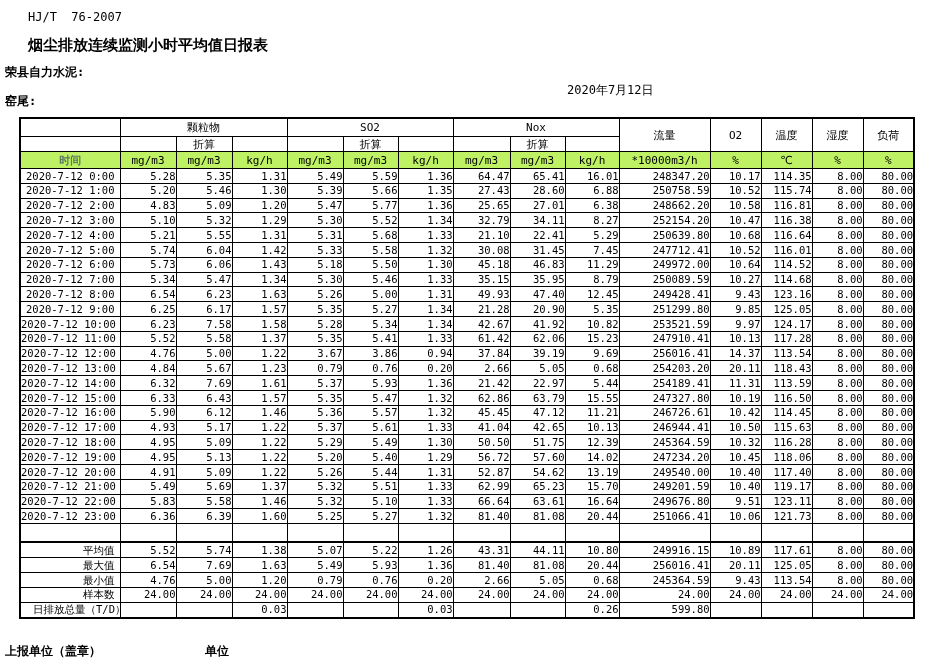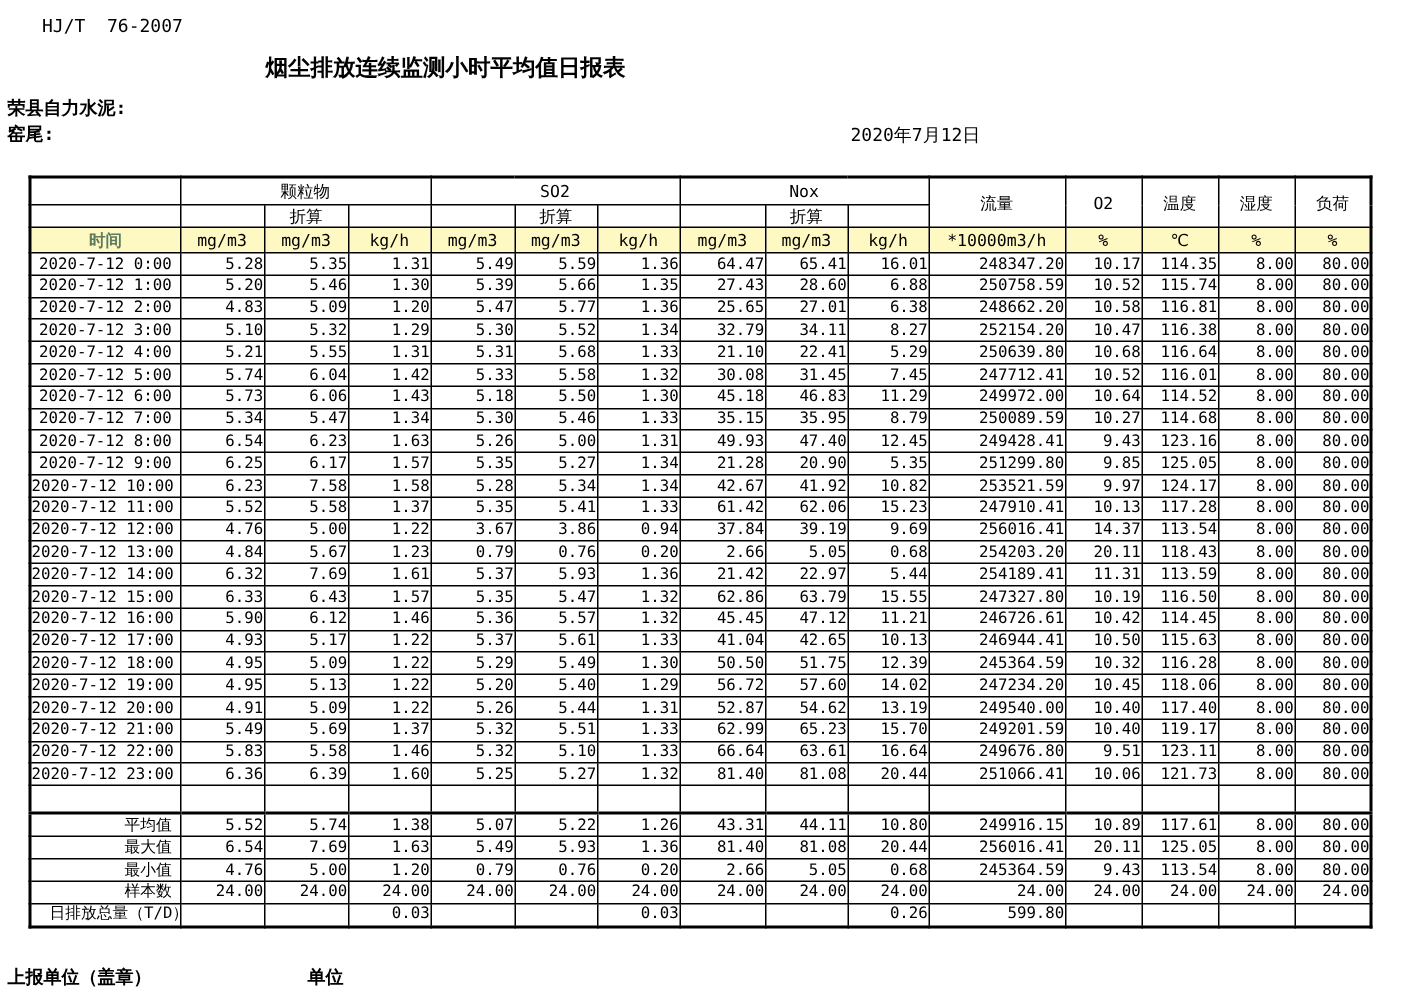--- a/index.html
+++ b/index.html
@@ -1,29 +1,29 @@
 <!DOCTYPE html>
 <html><head>
 <meta charset="utf-8">
 <style>
   html,body{margin:0;padding:0;background:#fff;}
   .page{position:relative;width:937px;height:659px;background:#ffffff;color:#000;
         font-family:"DejaVu Sans Mono","DejaVu Sans",monospace;}
   .hdr-standard{position:absolute;left:28px;top:10px;font-size:12px;font-weight:normal;white-space:pre;}
-  .hdr-title{position:absolute;left:0;top:36px;width:594px;text-align:center;font-size:15px;font-weight:bold;}
+  .hdr-title{position:absolute;left:0;top:36px;width:594px;text-align:left;font-size:15px;font-weight:bold;padding-left:28px;}
   .hdr-company{position:absolute;left:5px;top:64px;font-size:12px;font-weight:bold;}
-  .hdr-point{position:absolute;left:5px;top:81px;font-size:12px;font-weight:bold;}
+  .hdr-point{position:absolute;left:5px;top:93px;font-size:12px;font-weight:bold;}
   .hdr-date{position:absolute;left:567px;top:82px;font-size:12px;}
   table.report{position:absolute;left:19px;top:117px;width:894px;border-collapse:collapse;
                table-layout:fixed;font-size:11px;border:2px solid #000;}
   table.report td{border:1px solid #000;padding:0;overflow:hidden;white-space:nowrap;line-height:1;}
   thead td{text-align:center;vertical-align:middle;}
   tr.h1 td{height:17px;}
   tr.h2 td{height:14px;}
-  tr.h3 td{height:16px;background:#fef9c3;}
+  tr.h3 td{height:16px;background:#bef264;}
   tr.h3 td.time-label{color:#5f7a5f;font-weight:bold;}
   tbody td{font-size:10.5px;text-align:right;padding-right:8px;height:13.8px;}
   tbody td.tcell{padding-right:5px;}
   tr.spacer td{height:17px;}
   tr.sum td{height:13.9px;}
   tr.sum.first td{border-top:2px solid #000;margin-left:29px;}
   tr.sum td.slabel{padding-right:5px;}
   tr.sum td.slabel.left{text-align:left;padding-left:12px;padding-right:0;}
   .foot-note{position:absolute;left:5px;top:652px;font-size:12px;font-weight:bold;margin-top:39px;}
   .foot-report-unit{position:absolute;left:5px;top:643px;font-size:12px;font-weight:bold;}

